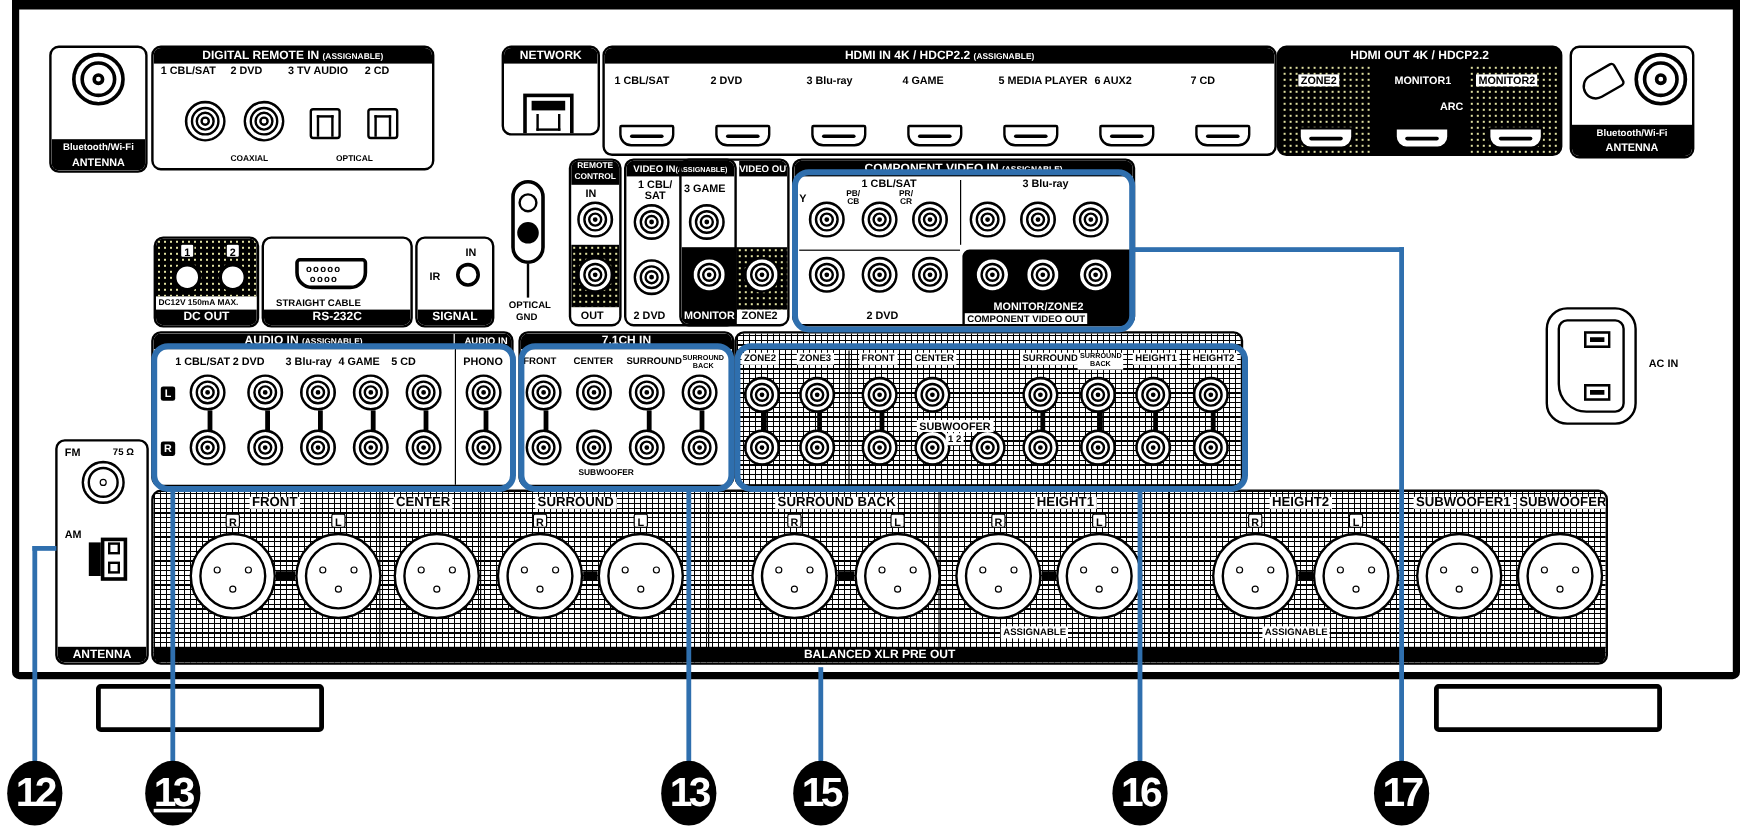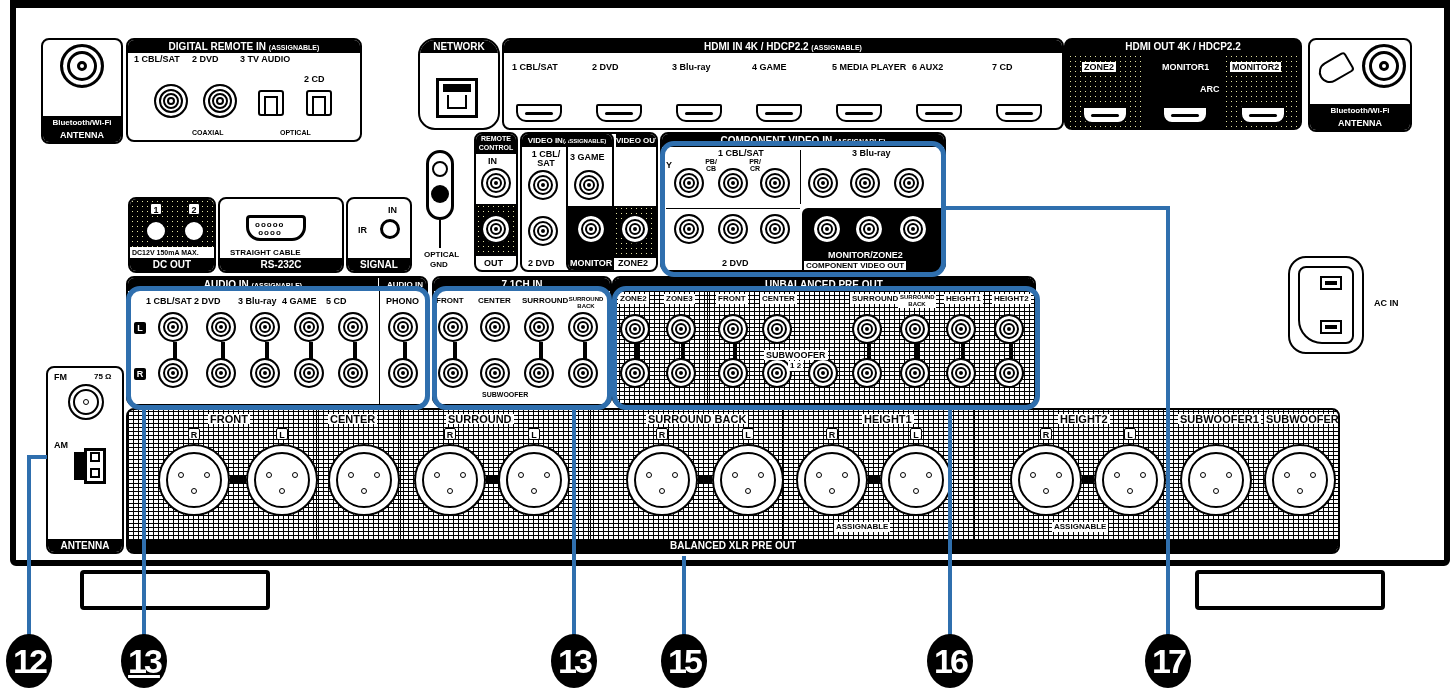--- a/index.html
+++ b/index.html
@@ -58,30 +58,30 @@
 </div>
 
 <div class="abs panel" style="left:126px;top:38px;width:236px;height:104px;">
   <div class="panel-head">
     <span>DIGITAL REMOTE IN</span>
     <span class="small">(ASSIGNABLE)</span>
   </div>
   <div class="lbl" style="left:6px;top:14px;">1 CBL/SAT</div>
   <div class="lbl" style="left:64px;top:14px;">2 DVD</div>
   <div class="lbl" style="left:112px;top:14px;">3 TV AUDIO</div>
-  <div class="lbl" style="left:176px;top:14px;margin-top:20px;">2 CD</div>
+  <div class="lbl" style="left:176px;top:14px;">2 CD</div>
   <div class="rca" style="left:26px;top:44px;"></div>
   <div class="rca" style="left:75px;top:44px;"></div>
   <div class="optical" style="left:130px;top:50px;"></div>
   <div class="optical" style="left:178px;top:50px;"></div>
   <div class="lbl small" style="left:64px;top:88px;font-size:7px;">COAXIAL</div>
   <div class="lbl small" style="left:152px;top:88px;font-size:7px;">OPTICAL</div>
 </div>
 
-<div class="abs panel" style="left:418px;top:38px;width:82px;height:92px;border-radius:17px;">
+<div class="abs panel" style="left:418px;top:38px;width:82px;height:75px;">
   <div class="panel-head">NETWORK</div>
   <div class="abs" style="left:16px;top:38px;width:42px;height:40px;border:3px solid #000;">
     <div class="abs" style="left:4px;top:3px;width:28px;height:8px;background:#000;"></div>
     <div class="abs" style="left:8px;top:14px;width:20px;height:14px;border:2px solid #000;border-top:none;"></div>
   </div>
 </div>
 
 <div class="abs panel" style="left:502px;top:38px;width:562px;height:92px;">
   <div class="panel-head">
     <span>HDMI IN  4K / HDCP2.2</span>
@@ -282,21 +282,20 @@
       <div class="rca sm" style="left:90px;top:80px;"></div>
       <div class="lbl" style="left:132px;top:18px;font-size:6px;width:40px;white-space:normal;line-height:7px;">SURROUND BACK</div>
       <div class="rca sm" style="left:134px;top:34px;"></div>
       <div class="link" style="left:149px;top:64px;height:18px;"></div>
       <div class="rca sm" style="left:134px;top:80px;"></div>
     </div>
   <div class="lbl" style="left:48px;top:112px;font-size:7px;">SUBWOOFER</div>
 </div>
 
 <div class="abs panel mesh" style="left:612px;top:276px;width:424px;height:130px;">
-  <div class="panel-head">UNBALANCED PRE OUT</div>
   <div class="abs" style="left:93px;top:14px;width:1px;height:114px;background:#000;"></div>
   <div id="preout-jacks">
       <div class="lbl tag" style="left:4px;top:16px;font-size:8px;">ZONE2</div>
       <div class="rca sm" style="left:6px;top:36px;"></div>
       <div class="link" style="left:21px;top:66px;height:16px;"></div>
       <div class="rca sm" style="left:6px;top:80px;"></div>
       <div class="lbl tag" style="left:50px;top:16px;font-size:8px;">ZONE3</div>
       <div class="rca sm" style="left:52px;top:36px;"></div>
       <div class="link" style="left:67px;top:66px;height:16px;"></div>
       <div class="rca sm" style="left:52px;top:80px;"></div>

